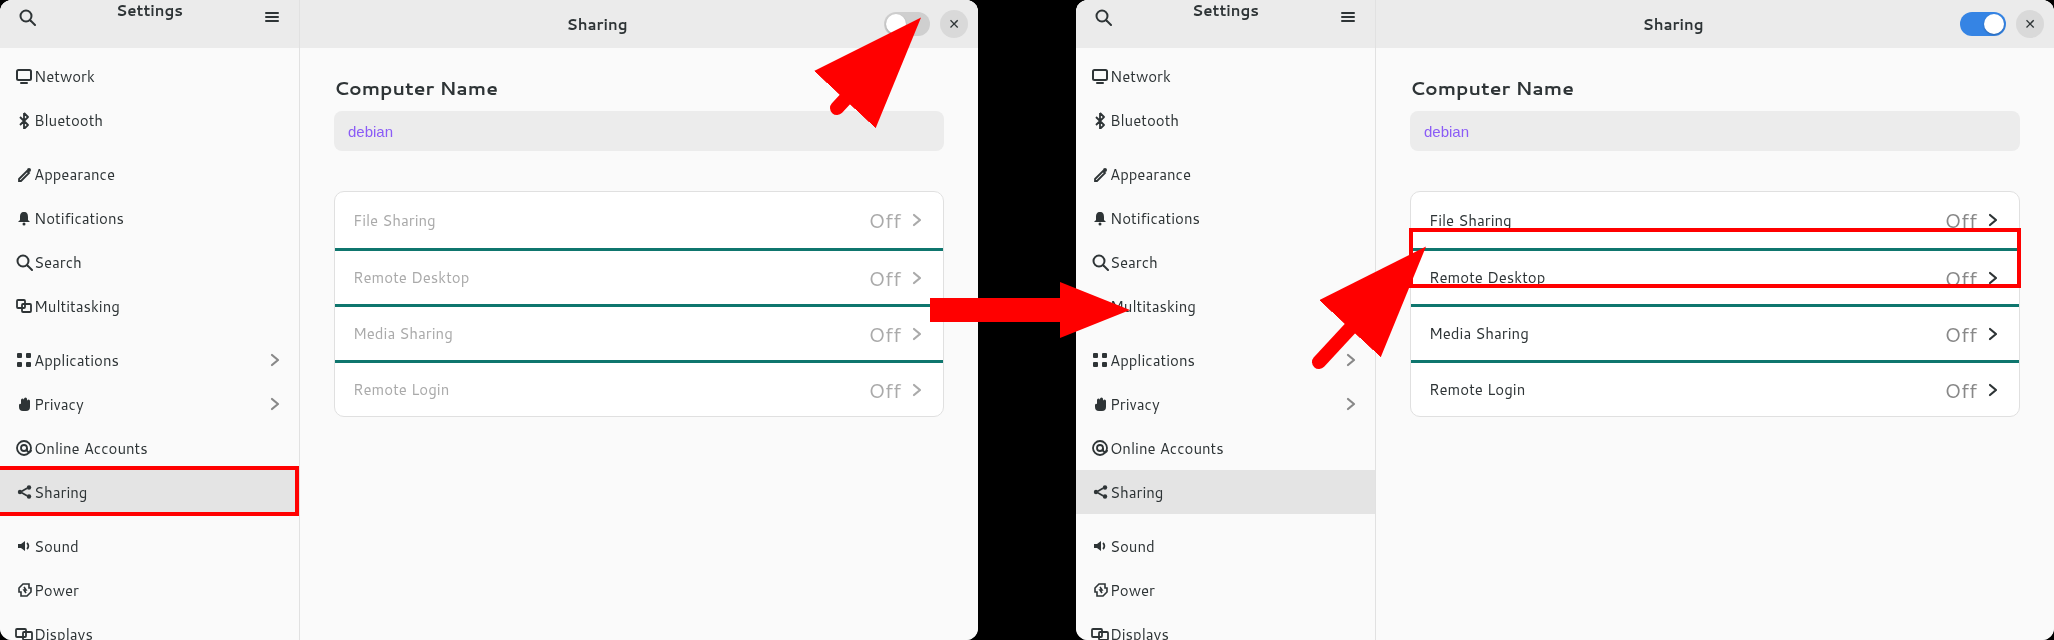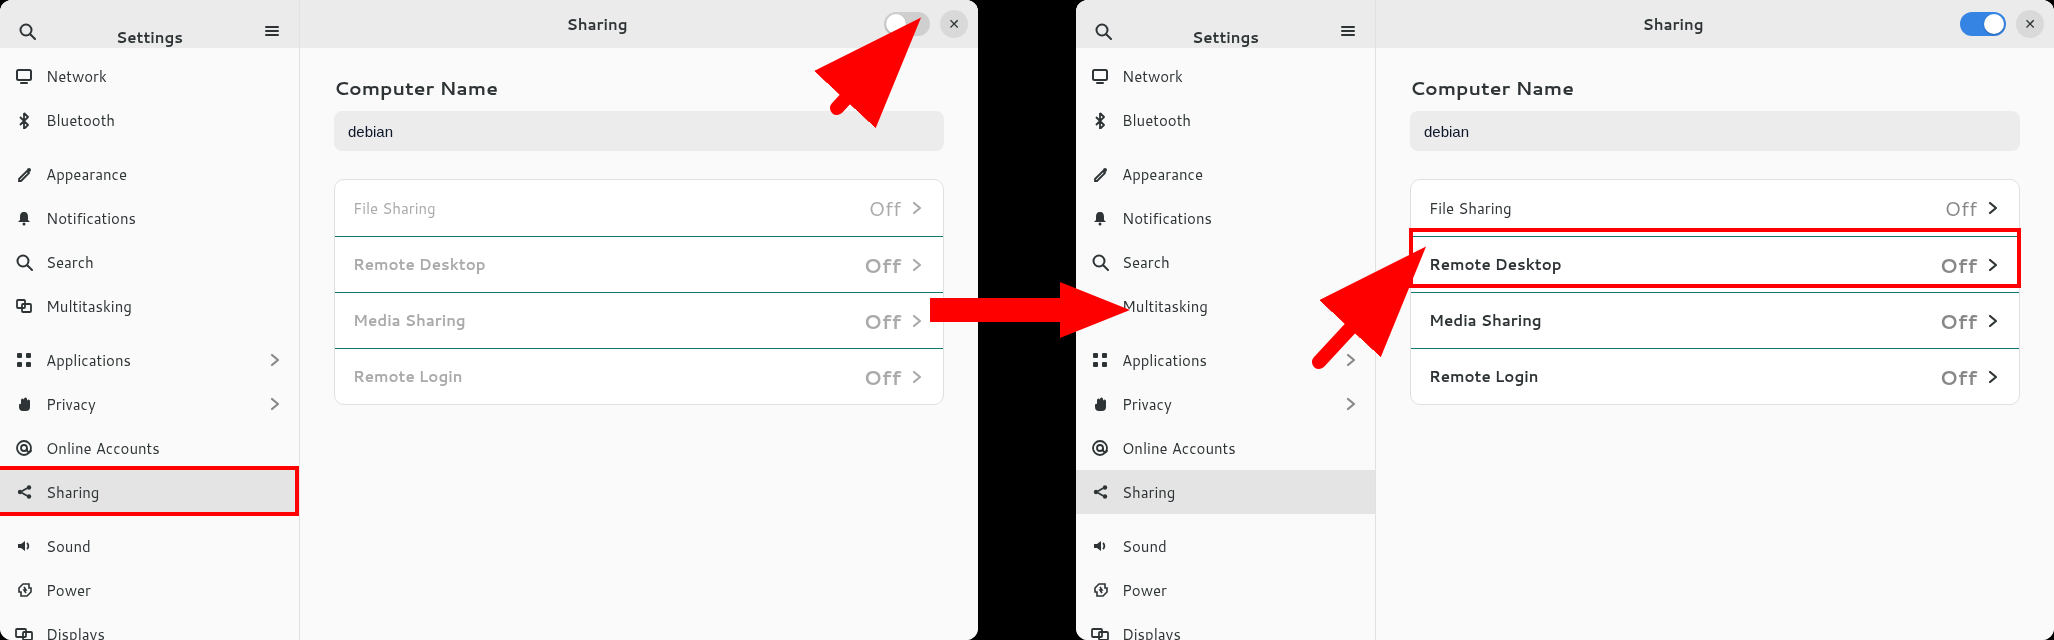--- a/index.html
+++ b/index.html
@@ -4,50 +4,50 @@
 <style>
 * { box-sizing: border-box; margin: 0; padding: 0; }
 html, body { width: 2054px; height: 640px; font-family: "Cantarell", "Segoe UI", sans-serif; font-size: 14px; color: #2e3436; background: #000; overflow: hidden; }
 .stage { position: relative; width: 2054px; height: 640px; }
 .window { position: absolute; top: 0; width: 978px; height: 640px; background: #fafafa; display: flex; border-radius: 12px; overflow: hidden; box-shadow: 0 2px 8px rgba(0,0,0,.2); }
 .window.left { left: 0; }
 .window.right { left: 1076px; }
 
 
 .sidebar { width: 300px; background: #fafafa; display: flex; flex-direction: column; border-right: 1px solid #e1e1e1; }
-.sidebar-header { height: 48px; display: flex; align-items: flex-end; padding: 0 10px; background: #ebebeb; }
+.sidebar-header { height: 48px; display: flex; align-items: flex-start; padding: 0 10px; background: #ebebeb; }
 .sidebar-header .title { flex: 1; text-align: center; font-weight: 700; font-size: 15px; }
 .iconbtn { width: 34px; height: 34px; border: none; background: transparent; border-radius: 6px; display: flex; align-items: center; justify-content: center; cursor: pointer; }
 .sidebar-list { flex: 1; overflow-y: auto; padding-top: 6px; }
-.side-item { display: flex; align-items: center; height: 44px; padding: 0 14px; cursor: pointer; gap: 12px; }
+.side-item { display: flex; align-items: center; height: 44px; padding: 0 14px; cursor: pointer; }
 .side-item.selected { background: #e4e4e4; }
 .side-item .lbl { flex: 1; font-size: 15px; }
 .side-item .chev { color: #888; }
 .side-sep { height: 10px; }
 .ico { width: 20px; height: 20px; display: inline-flex; align-items: center; justify-content: center; color: #2e3436; flex-shrink: 0; }
 .ico svg { width: 18px; height: 18px; }
 
 
 .content { flex: 1; background: #fafafa; display: flex; flex-direction: column; }
 .content-header { height: 48px; display: flex; align-items: center; padding: 0 10px; background: #ebebeb; }
 .content-header .title { flex: 1; text-align: center; font-weight: 700; font-size: 15px; }
 .toggle { width: 46px; height: 24px; border-radius: 12px; position: relative; cursor: pointer; transition: background .15s; }
 .toggle .knob { position: absolute; top: 2px; width: 20px; height: 20px; border-radius: 50%; background: #fff; box-shadow: 0 1px 2px rgba(0,0,0,.25); transition: left .15s; }
 .toggle.off { background: #cfcfcf; }
 .toggle.off .knob { left: 2px; }
 .toggle.on { background: #3584e4; }
 .toggle.on .knob { left: 24px; }
 .closebtn { width: 28px; height: 28px; border-radius: 50%; background: #d9d9d9; border: none; display: flex; align-items: center; justify-content: center; margin-left: 10px; cursor: pointer; font-size: 14px; color: #2e3436; }
 .content-body { padding: 26px 34px; }
 .field-label { font-weight: 700; font-size: 19px; margin-bottom: 10px; }
-.textinput { width: 100%; height: 40px; border: none; border-radius: 8px; background: #ececec; padding: 0 14px; font-size: 15px; color: #0f172a; }
-
-.list-card { margin-top: 28px; border: 1px solid #e0e0e0; border-radius: 10px; overflow: hidden; background: #fff; }
+.textinput { width: 100%; height: 40px; border: none; border-radius: 8px; background: #ececec; padding: 0 14px; font-size: 15px; color: #8b5cf6; }
+
+.list-card { margin-top: 40px; border: 1px solid #e0e0e0; border-radius: 10px; overflow: hidden; background: #fff; }
 .list-row { display: flex; align-items: center; height: 56px; padding: 0 16px 0 18px; cursor: pointer; }
-.list-row + .list-row { border-top: 1px solid #0f766e; font-weight: bold; }
+.list-row + .list-row { border-top: 3px solid #0f766e; }
 .list-row .name { flex: 1; font-size: 15px; }
 .list-row .status { font-size: 20px; margin-right: 6px; }
 .list-row .arrow { color: #2e3436; }
 .list-row.disabled .name, .list-row.disabled .status, .list-row.disabled .arrow { color: #aaa; }
 .list-row.enabled .name { color: #2e3436; }
 .list-row.enabled .status { color: #888; }
 
 
 .hl { position: absolute; border: 4px solid #ff0000; pointer-events: none; z-index: 50; }
 .arrow-annot { position: absolute; z-index: 60; pointer-events: none; }

